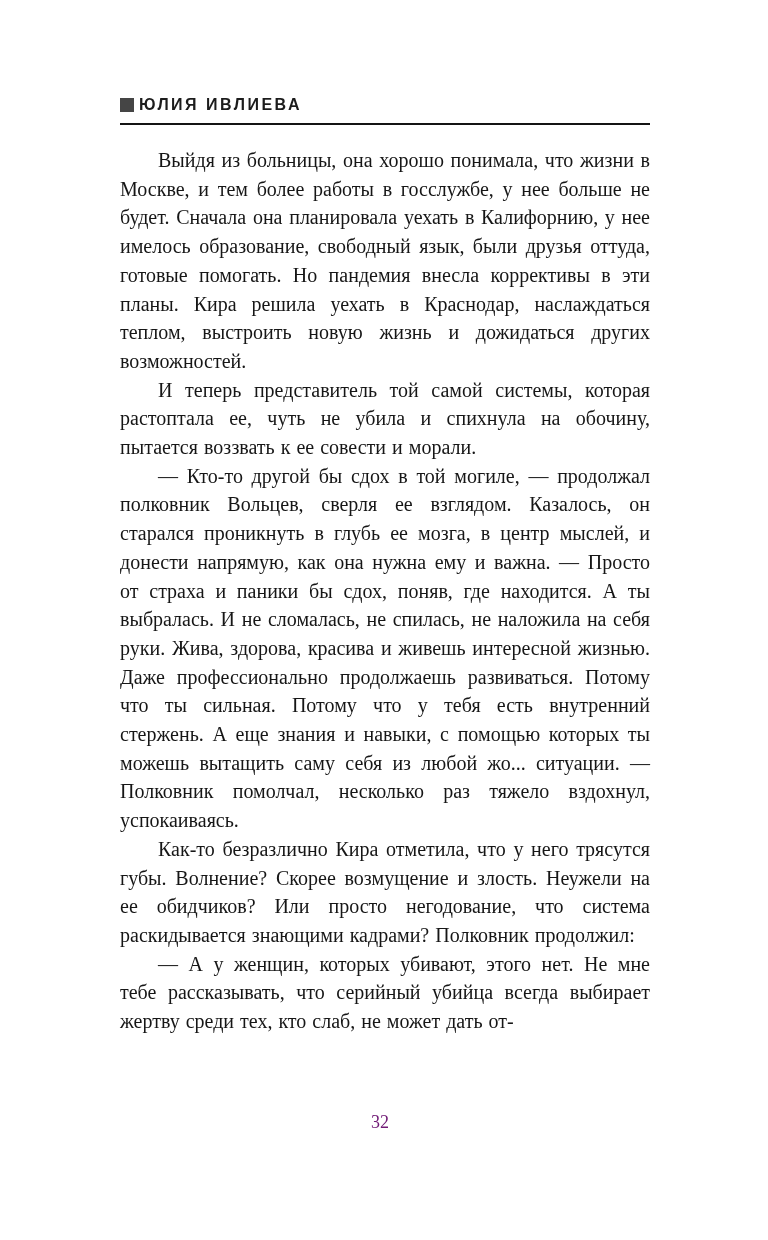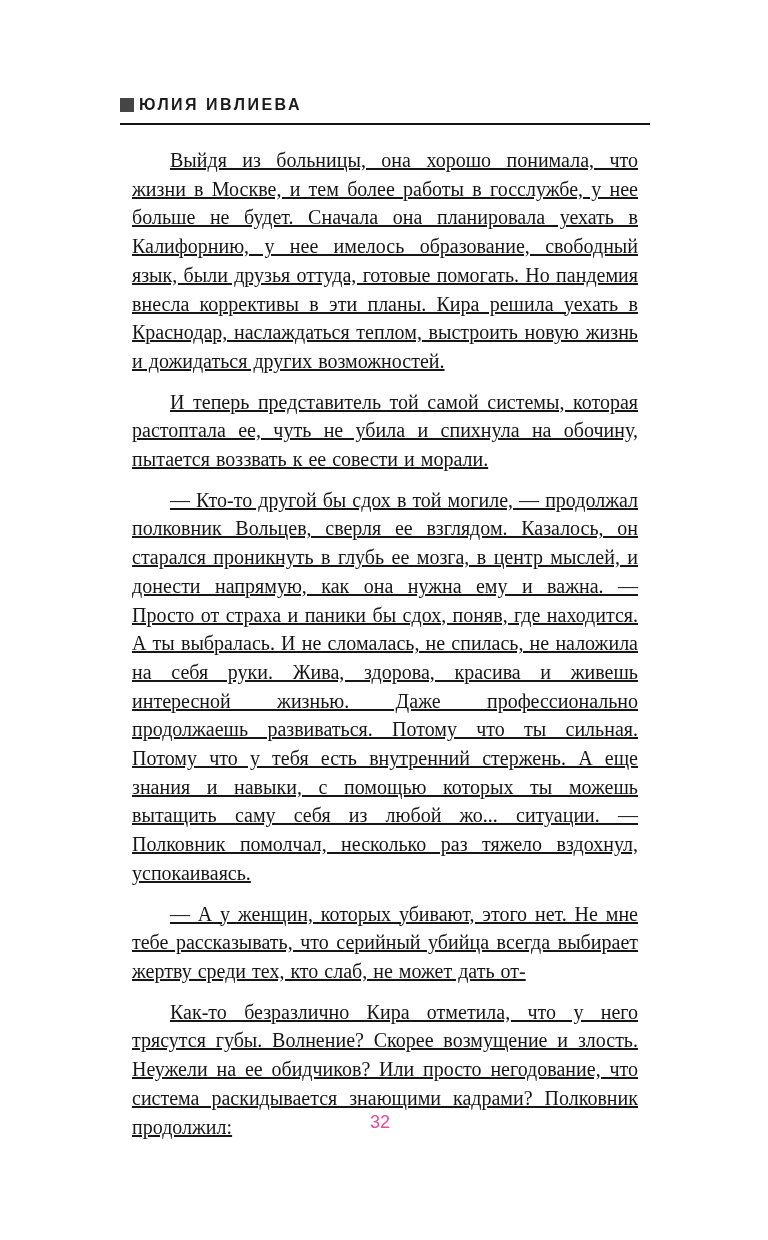--- a/index.html
+++ b/index.html
@@ -36,56 +36,55 @@
     font-weight: bold;
     font-size: 16px;
     letter-spacing: 2.5px;
     color: #1c1c1c;
     text-transform: uppercase;
   }
   .body-text {
     margin-top: 21px;
   }
   .body-text p {
-    margin: 12px;
+    margin: 0;
     font-family: "Liberation Serif", "DejaVu Serif", serif;
     font-size: 20px;
     line-height: 28.7px;
     color: #161616;
     text-align: justify;
     text-indent: 38px;
     hyphens: auto;
     -webkit-hyphens: auto;
     word-spacing: 1px;
-    text-decoration: underline;
   }
   .page-number {
     position: absolute;
     top: 1112px;
     left: 0;
     right: 8px;
     text-align: center;
-    font-family: Liberation Sans, sans-serif;
+    font-family: Liberation Serif, serif;
     font-size: 18px;
-    color: #ec4899;
+    color: #701a75;
   }
 </style>
 </head>
 <body>
 
 <div class="page">
 
   <header class="page-header">
     <span class="header-square"></span>
     <span class="author-name">ЮЛИЯ ИВЛИЕВА</span>
   </header>
 
   <main class="body-text">
     <p>Выйдя из больницы, она хорошо понимала, что жизни в Москве, и тем более работы в госслужбе, у нее больше не будет. Сначала она планировала уехать в Калифорнию, у нее имелось образование, свободный язык, были друзья оттуда, готовые помогать. Но пандемия внесла коррективы в эти планы. Кира решила уехать в Краснодар, наслаждаться теплом, выстроить новую жизнь и дожидаться других возможностей.</p>
     <p>И теперь представитель той самой системы, которая растоптала ее, чуть не убила и спихнула на обочину, пытается воззвать к ее совести и морали.</p>
     <p>— Кто-то другой бы сдох в той могиле, — продолжал полковник Вольцев, сверля ее взглядом. Казалось, он старался проникнуть в глубь ее мозга, в центр мыслей, и донести напрямую, как она нужна ему и важна. — Просто от страха и паники бы сдох, поняв, где находится. А ты выбралась. И не сломалась, не спилась, не наложила на себя руки. Жива, здорова, красива и живешь интересной жизнью. Даже профессионально продолжаешь развиваться. Потому что ты сильная. Потому что у тебя есть внутренний стержень. А еще знания и навыки, с помощью которых ты можешь вытащить саму себя из любой жо... ситуации. — Полковник помолчал, несколько раз тяжело вздохнул, успокаиваясь.</p>
+    <p>Как-то безразлично Кира отметила, что у него трясутся губы. Волнение? Скорее возмущение и злость. Неужели на ее обидчиков? Или просто негодование, что система раскидывается знающими кадрами? Полковник продолжил:</p>
     <p>— А у женщин, которых убивают, этого нет. Не мне тебе рассказывать, что серийный убийца всегда выбирает жертву среди тех, кто слаб, не может дать от-</p>
-    <p>Как-то безразлично Кира отметила, что у него трясутся губы. Волнение? Скорее возмущение и злость. Неужели на ее обидчиков? Или просто негодование, что система раскидывается знающими кадрами? Полковник продолжил:</p>
   </main>
 
   <div class="page-number">32</div>
 
 </div>
 
 </body></html>

